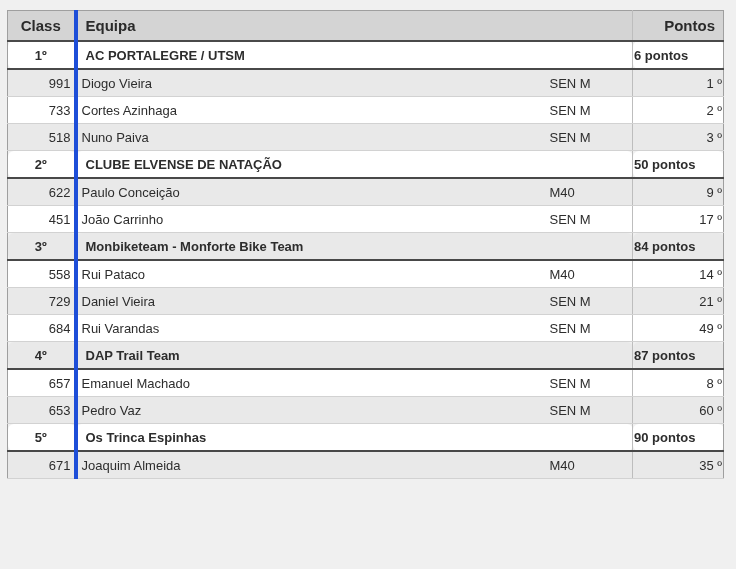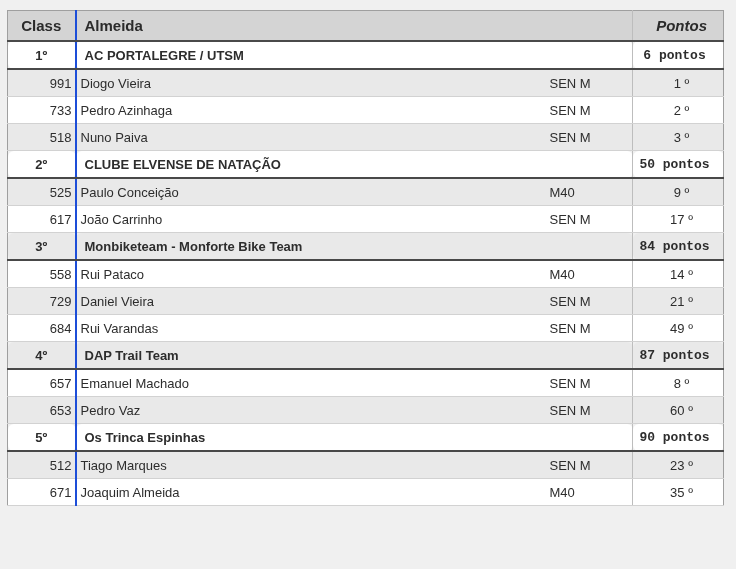--- a/index.html
+++ b/index.html
@@ -23,107 +23,107 @@
     font-size: 15px;
     font-weight: bold;
     color: #2b2b2b;
     border-bottom: 2px solid #4a4a4a;
     height: 27px;
     white-space: nowrap;
     overflow: hidden;
   }
   th.h-class { text-align: center; }
   th.h-team  { text-align: left;  padding-left: 8px; }
-  th.h-points{ text-align: right; padding-right: 16px; font-style: italic; }
+  th.h-points{ text-align: right; padding-right: 8px; }
 
   tbody td {
     height: 24px;
     font-size: 13px;
     white-space: nowrap;
     overflow: hidden;
     vertical-align: middle;
   }
   tbody tr:nth-child(odd)  { background: #ffffff; }
   tbody tr:nth-child(even) { background: #e9e9e9; }
 
   tr.team-row td {
     border-bottom: 2px solid #484848;
     font-weight: bold;
     border-radius: 6px;
   }
   tr.member-row td {
     border-bottom: 1px solid #d2d2d2;
   }
 
-  .sep-r { border-right: 2px solid #1d4ed8; }
+  .sep-r { border-right: 4px solid #1d4ed8; }
   .sep-l { border-left: 1px solid #bdbdbd; }
 
   td.t-rank   { text-align: center; }
   td.t-name   { text-align: left;  padding-left: 8px; }
-  td.t-points { text-align: center; padding-right: 8px; font-family: Liberation Mono, monospace; }
+  td.t-points { text-align: left; padding-right: 8px; }
 
   td.m-number   { text-align: right; padding-right: 3px; }
   td.m-name     { text-align: left;  padding-left: 4px; }
   td.m-category { text-align: left;  padding-left: 2px; }
-  td.m-position { text-align: center;  padding-left: 8px; }
+  td.m-position { text-align: right;  padding-left: 8px; }
 </style>
 </head>
 <body>
 
 <table class="results">
   <colgroup>
     <col style="width:68px">
     <col style="width:472px">
     <col style="width:85px">
     <col style="width:91px">
   </colgroup>
   <thead>
     <tr>
       <th class="h-class sep-r">Class</th>
-      <th class="h-team" colspan="2">Almeida</th>
+      <th class="h-team" colspan="2">Equipa</th>
       <th class="h-points sep-l">Pontos</th>
     </tr>
   </thead>
   <tbody>
       <tr class="team-row">
     <td class="t-rank sep-r">1º</td>
     <td class="t-name" colspan="2">AC PORTALEGRE / UTSM</td>
     <td class="t-points sep-l">6 pontos</td>
   </tr>
       <tr class="member-row">
     <td class="m-number sep-r">991</td>
     <td class="m-name">Diogo Vieira</td>
     <td class="m-category">SEN M</td>
     <td class="m-position sep-l">1 º</td>
   </tr>
       <tr class="member-row">
     <td class="m-number sep-r">733</td>
-    <td class="m-name">Pedro Azinhaga</td>
+    <td class="m-name">Cortes Azinhaga</td>
     <td class="m-category">SEN M</td>
     <td class="m-position sep-l">2 º</td>
   </tr>
       <tr class="member-row">
     <td class="m-number sep-r">518</td>
     <td class="m-name">Nuno Paiva</td>
     <td class="m-category">SEN M</td>
     <td class="m-position sep-l">3 º</td>
   </tr>
       <tr class="team-row">
     <td class="t-rank sep-r">2º</td>
     <td class="t-name" colspan="2">CLUBE ELVENSE DE NATAÇÃO</td>
     <td class="t-points sep-l">50 pontos</td>
   </tr>
       <tr class="member-row">
-    <td class="m-number sep-r">525</td>
+    <td class="m-number sep-r">622</td>
     <td class="m-name">Paulo Conceição</td>
     <td class="m-category">M40</td>
     <td class="m-position sep-l">9 º</td>
   </tr>
       <tr class="member-row">
-    <td class="m-number sep-r">617</td>
+    <td class="m-number sep-r">451</td>
     <td class="m-name">João Carrinho</td>
     <td class="m-category">SEN M</td>
     <td class="m-position sep-l">17 º</td>
   </tr>
       <tr class="team-row">
     <td class="t-rank sep-r">3º</td>
     <td class="t-name" colspan="2">Monbiketeam - Monforte Bike Team</td>
     <td class="t-points sep-l">84 pontos</td>
   </tr>
       <tr class="member-row">
@@ -160,25 +160,19 @@
     <td class="m-name">Pedro Vaz</td>
     <td class="m-category">SEN M</td>
     <td class="m-position sep-l">60 º</td>
   </tr>
       <tr class="team-row">
     <td class="t-rank sep-r">5º</td>
     <td class="t-name" colspan="2">Os Trinca Espinhas</td>
     <td class="t-points sep-l">90 pontos</td>
   </tr>
       <tr class="member-row">
-    <td class="m-number sep-r">512</td>
-    <td class="m-name">Tiago Marques</td>
-    <td class="m-category">SEN M</td>
-    <td class="m-position sep-l">23 º</td>
-  </tr>
-      <tr class="member-row">
     <td class="m-number sep-r">671</td>
     <td class="m-name">Joaquim Almeida</td>
     <td class="m-category">M40</td>
     <td class="m-position sep-l">35 º</td>
   </tr>
     </tbody>
 </table>
 
 </body></html>

